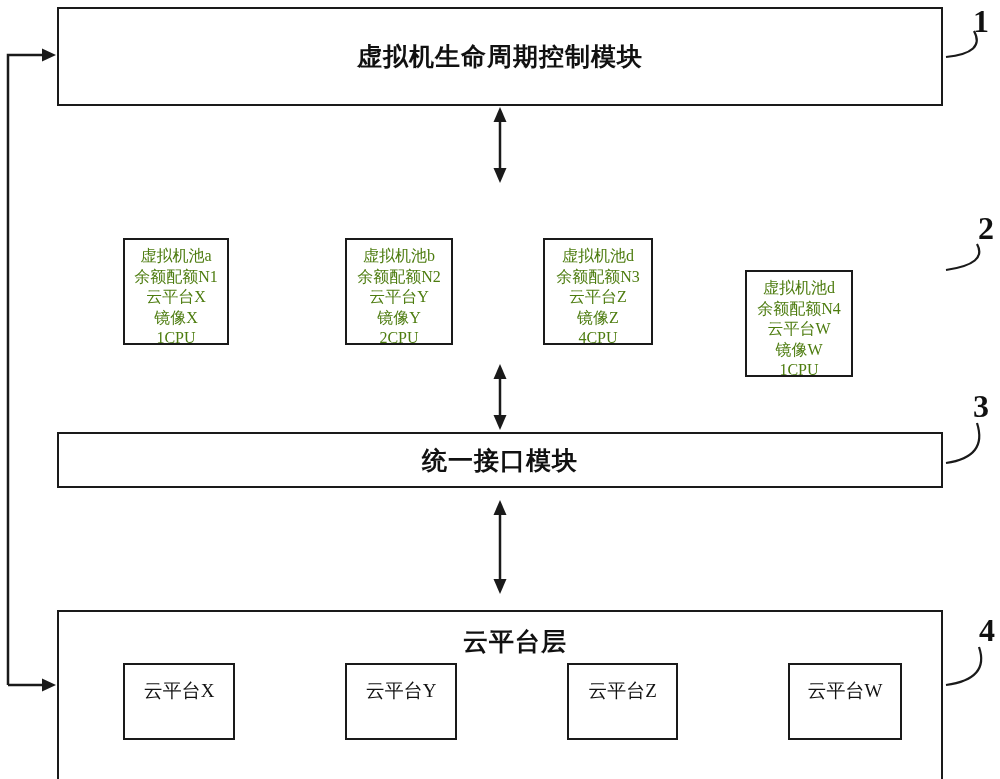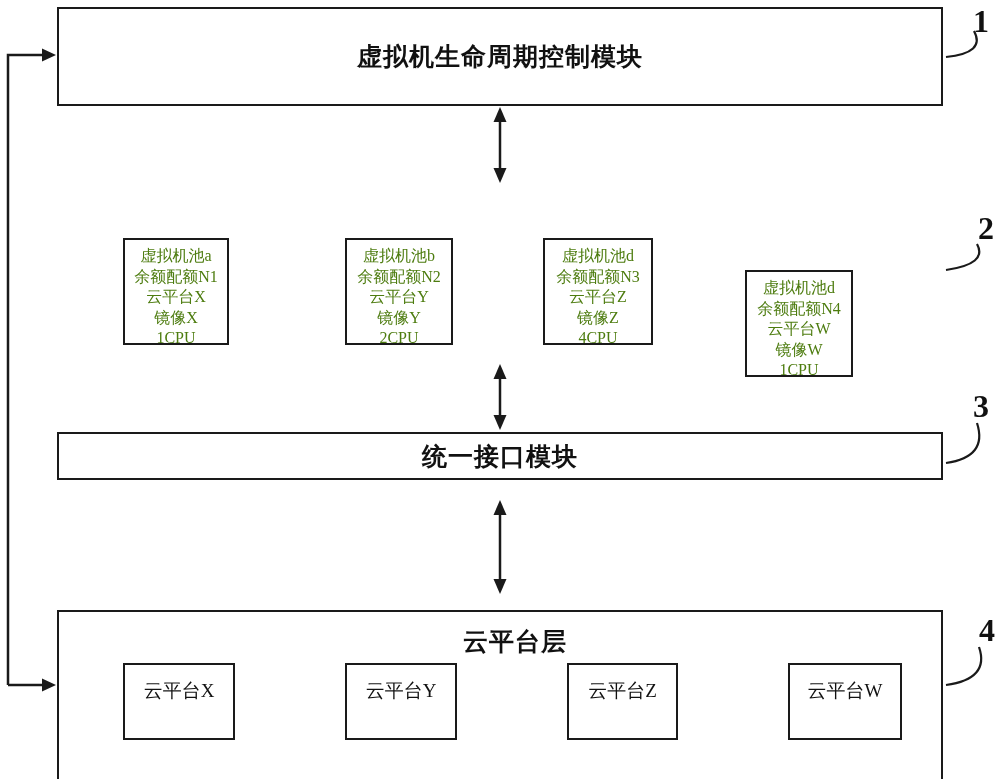--- a/index.html
+++ b/index.html
@@ -13,21 +13,21 @@
     position:absolute;left:57px;width:886px;border:2px solid #1a1a1a;
     background:#ffffff;box-sizing:border-box;
   }
   .module-title{
     width:100%;text-align:center;font-weight:bold;font-size:25px;
     letter-spacing:1px;color:#111;
   }
   #module-lifecycle{top:7px;height:99px;display:flex;align-items:center;}
   #module-differentiation{top:184px;height:179px;}
   #module-differentiation .module-title{margin-top:12px;}
-  #module-interface{top:432px;height:48px;display:flex;align-items:center;justify-content:flex-end;}
+  #module-interface{top:432px;height:56px;display:flex;align-items:center;justify-content:flex-end;}
   #module-cloud{top:610px;height:228px;padding-left:30px;}
   #module-cloud .module-title{margin-top:13px;}
   .pool{
     position:absolute;top:238px;height:107px;border:2px solid #1a1a1a;
     background:#fff;box-sizing:border-box;text-align:center;
     font-size:16px;line-height:20.6px;padding-top:6px;color:#4d7c0f;
   }
   .pool-a{left:123px;width:106px;}
   .pool-b{left:345px;width:108px;}
   .pool-c{left:543px;width:110px;}

